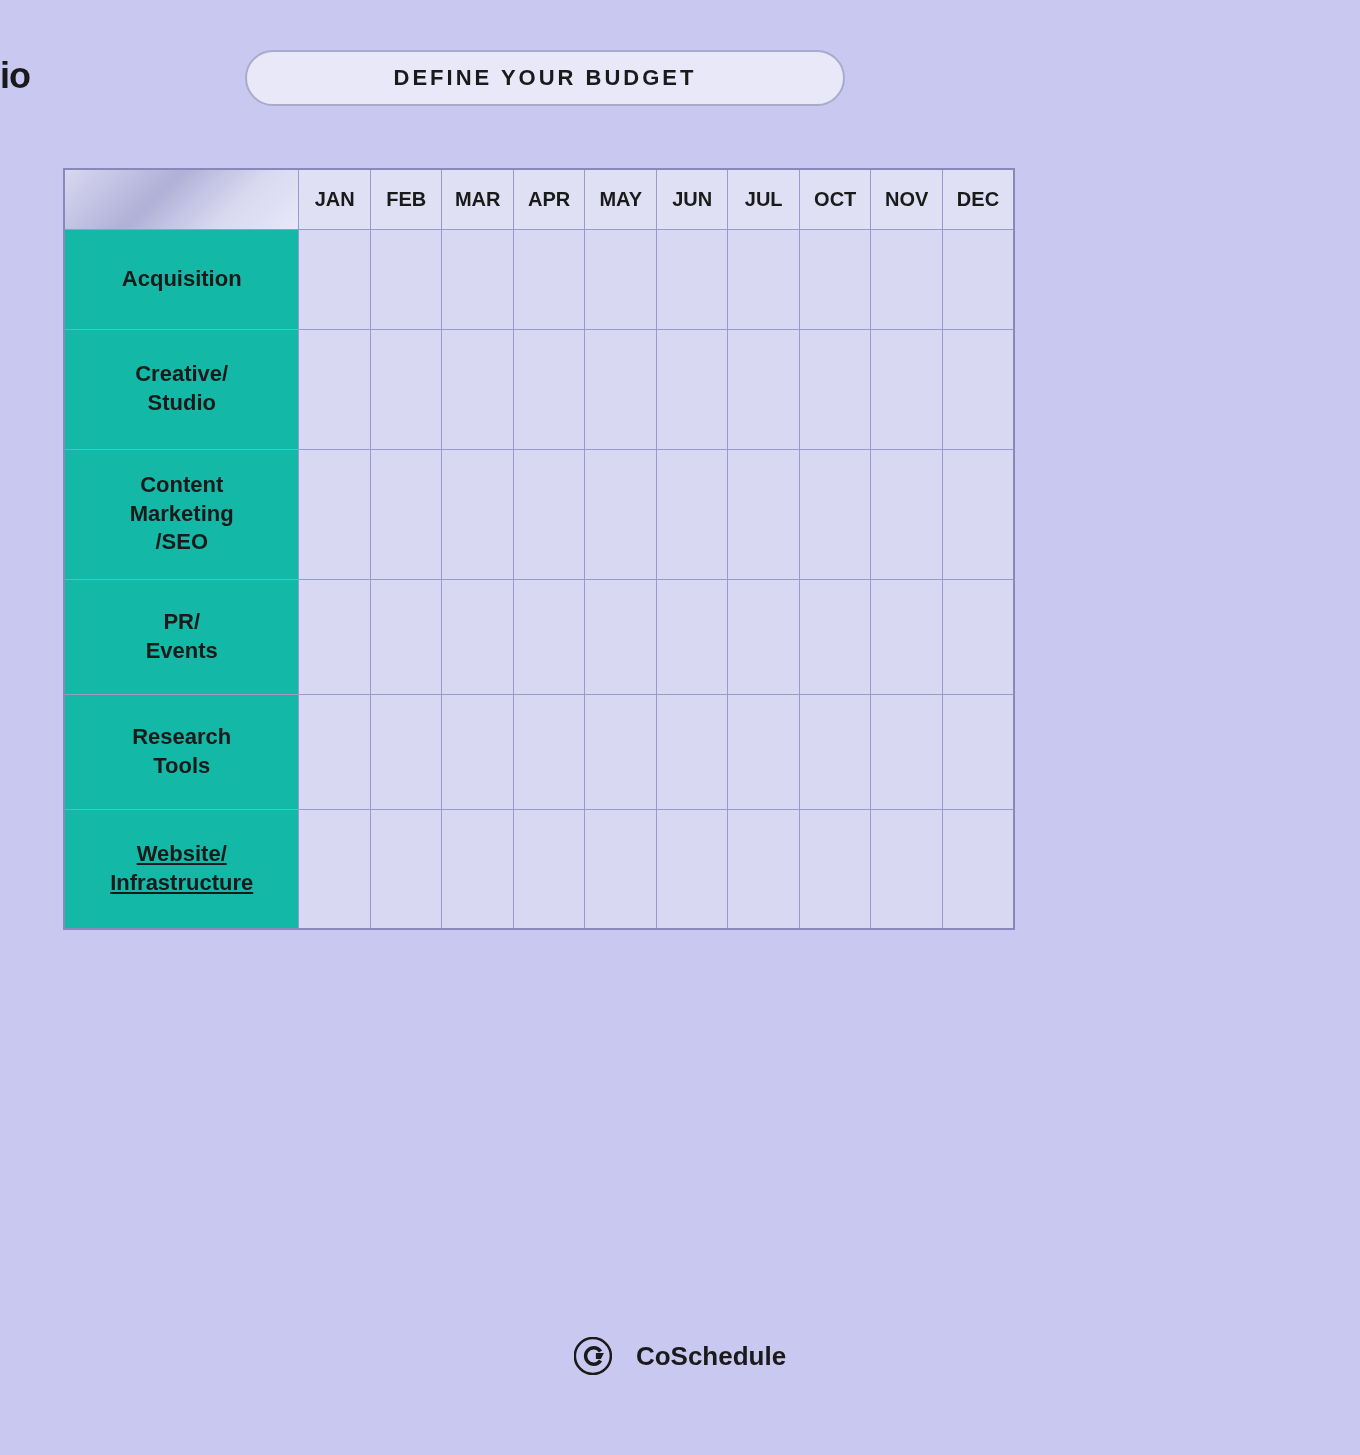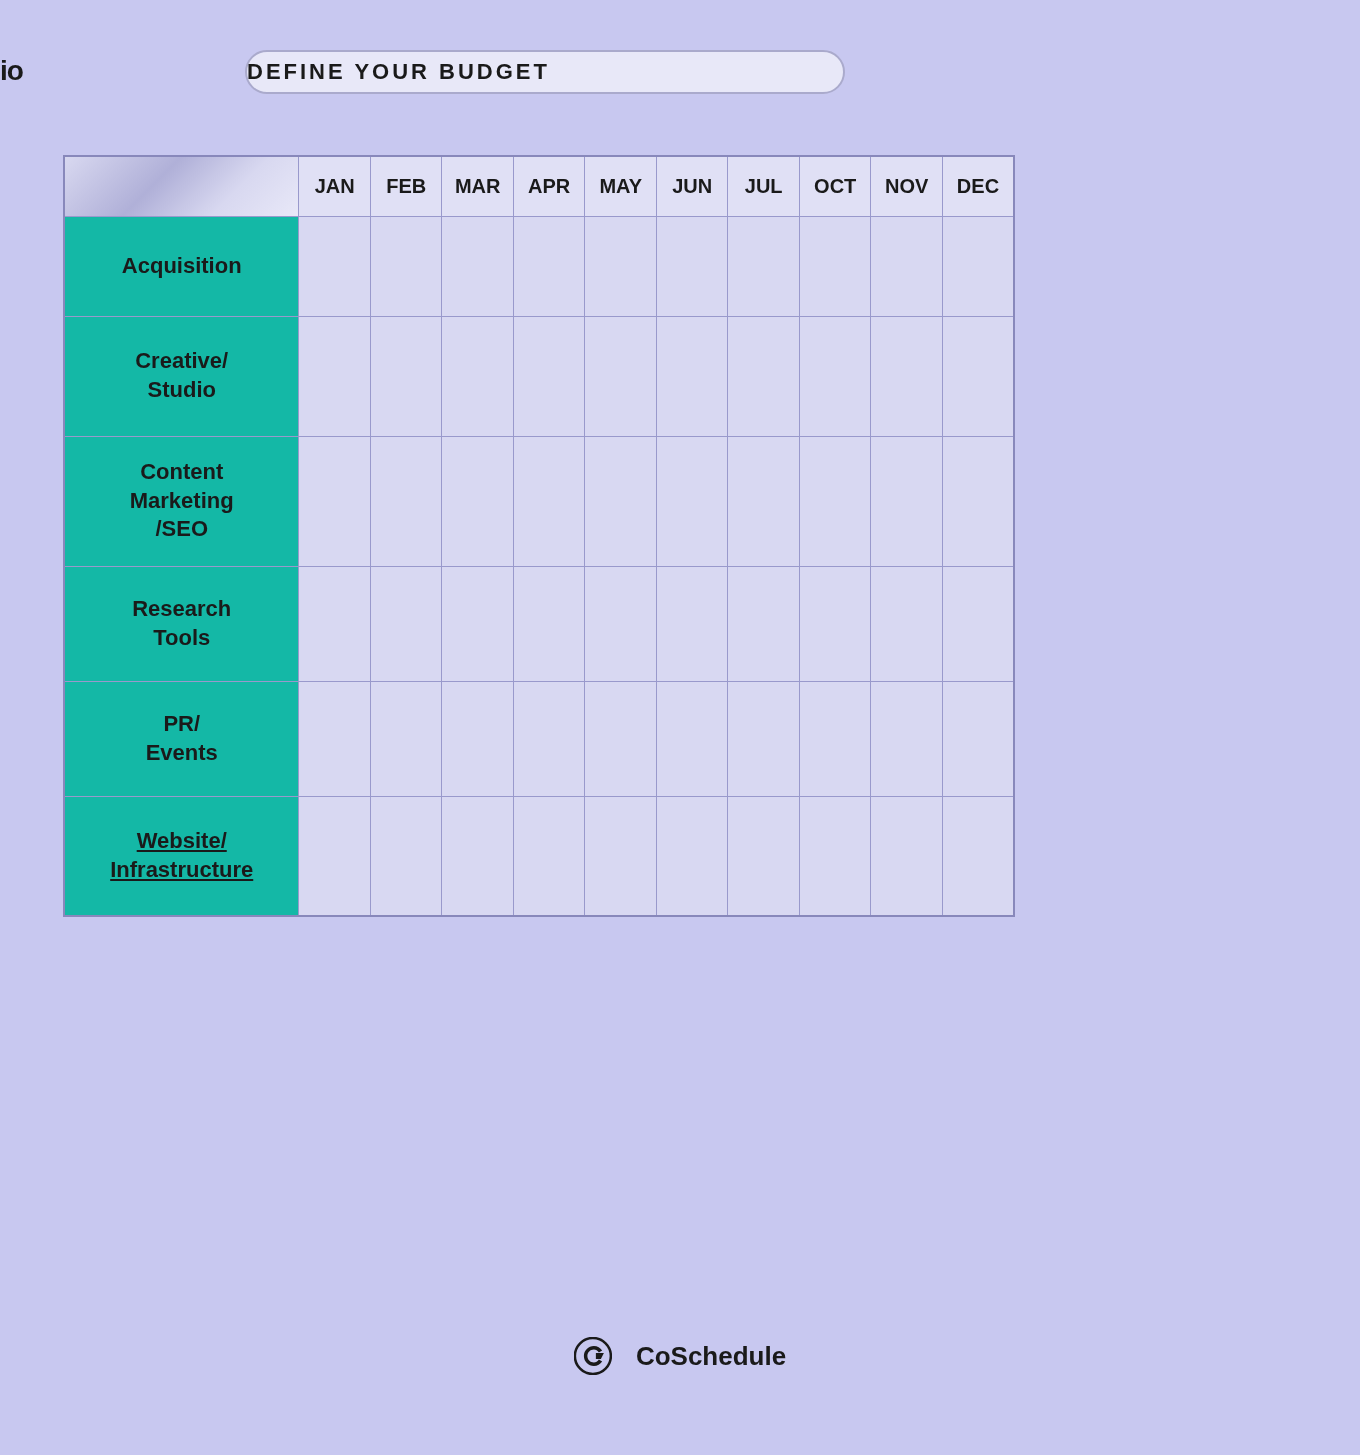--- a/index.html
+++ b/index.html
@@ -22,54 +22,54 @@
       min-height: 1455px;
       background-color: #c8c8f0;
       position: relative;
     }
 
     
     .logo-area {
       position: absolute;
       top: 55px;
       left: 0px;
-      font-size: 28px;
+      font-size: 36px;
       font-weight: bold;
       color: #1a1a1a;
       letter-spacing: -1px;
     }
 
     
     .title-button {
       position: absolute;
       top: 50px;
       left: 245px;
       width: 600px;
-      height: 44px;
+      height: 56px;
       background-color: #e8e8f8;
       border: 2px solid #aaaacc;
       border-radius: 40px;
       display: flex;
       align-items: center;
-      justify-content: flex-start;
+      justify-content: center;
       cursor: pointer;
     }
 
     .title-button-text {
       font-size: 22px;
       font-weight: 700;
       letter-spacing: 3px;
       color: #1a1a1a;
       text-transform: uppercase;
     }
 
     
     .table-container {
       position: absolute;
-      top: 155px;
+      top: 168px;
       left: 55px;
       width: 960px;
       padding-left: 8px;
     }
 
     table {
       width: 100%;
       border-collapse: collapse;
       border: 2px solid #8888bb;
     }
@@ -211,36 +211,36 @@
           <td class="month-cell"></td>
           <td class="month-cell"></td>
           <td class="month-cell"></td>
           <td class="month-cell"></td>
           <td class="month-cell"></td>
           <td class="month-cell"></td>
           <td class="month-cell"></td>
           <td class="month-cell"></td>
         </tr>
 
+        <tr class="data-row row-pr">
+          <td class="row-label">PR/<br>Events</td>
+          <td class="month-cell"></td>
+          <td class="month-cell"></td>
+          <td class="month-cell"></td>
+          <td class="month-cell"></td>
+          <td class="month-cell"></td>
+          <td class="month-cell"></td>
+          <td class="month-cell"></td>
+          <td class="month-cell"></td>
+          <td class="month-cell"></td>
+          <td class="month-cell"></td>
+        </tr>
+
         <tr class="data-row row-research">
           <td class="row-label">Research<br>Tools</td>
-          <td class="month-cell"></td>
-          <td class="month-cell"></td>
-          <td class="month-cell"></td>
-          <td class="month-cell"></td>
-          <td class="month-cell"></td>
-          <td class="month-cell"></td>
-          <td class="month-cell"></td>
-          <td class="month-cell"></td>
-          <td class="month-cell"></td>
-          <td class="month-cell"></td>
-        </tr>
-
-        <tr class="data-row row-pr">
-          <td class="row-label">PR/<br>Events</td>
           <td class="month-cell"></td>
           <td class="month-cell"></td>
           <td class="month-cell"></td>
           <td class="month-cell"></td>
           <td class="month-cell"></td>
           <td class="month-cell"></td>
           <td class="month-cell"></td>
           <td class="month-cell"></td>
           <td class="month-cell"></td>
           <td class="month-cell"></td>

